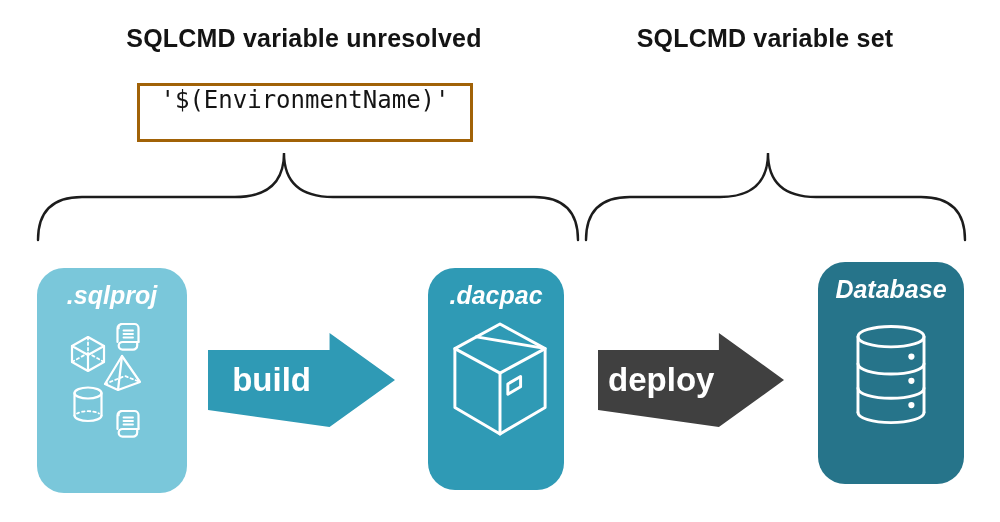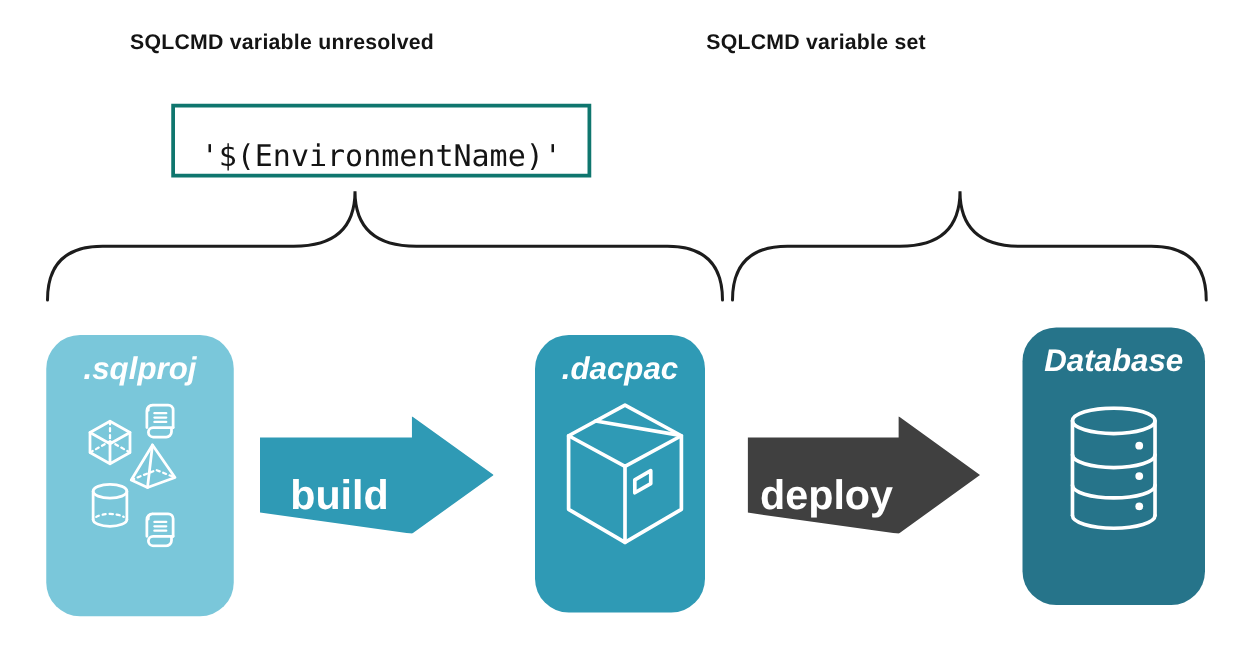--- a/index.html
+++ b/index.html
@@ -1,28 +1,28 @@
 <!DOCTYPE html>
 <html><head>
 <meta charset="utf-8">
 <style>
   html,body{margin:0;padding:0;background:#fff;}
   .canvas{
     position:relative;width:1000px;height:522px;background:#ffffff;
     font-family:"Liberation Sans",sans-serif;overflow:hidden;
   }
   .heading{
-    position:absolute;width:400px;
-    font-weight:700;font-size:17px;color:#141414;letter-spacing:.2px;white-space:nowrap;
+    position:absolute;width:400px;text-align:center;
+    font-weight:700;font-size:25px;color:#141414;letter-spacing:.2px;white-space:nowrap;
   }
   #h-left{left:104px;top:24px;}
   #h-right{left:565px;top:24px;}
   .codebox{
-    position:absolute;background:#ffffff;border:3px solid #0f766e;
-    display:flex;align-items:flex-end;justify-content:center;box-sizing:border-box;
+    position:absolute;background:#ffffff;border:3px solid #a16207;
+    display:flex;align-items:flex-start;justify-content:center;box-sizing:border-box;
   }
   #code-left{left:137px;top:83px;width:336px;height:59px;}
   #code-right{left:668px;top:80px;width:200px;height:62px;}
   .code{font-family:"DejaVu Sans Mono",monospace;font-size:24px;color:#141414;white-space:pre;}
   .braces{position:absolute;left:0;top:0;}
   .brace{fill:none;stroke:#1c1c1c;stroke-width:2.4;stroke-linecap:round;}
   .node{position:absolute;border-radius:27px;font-style:italic;}
   #node-sqlproj{left:37px;top:268px;width:150px;height:225px;background:#7AC7DA;}
   #node-dacpac{left:428px;top:268px;width:136px;height:222px;background:#2F9AB5;}
   #node-database{left:818px;top:262px;width:146px;height:222px;background:#26748A;}
@@ -42,21 +42,21 @@
   .dash{stroke-dasharray:2.5 3;}
   .thin{stroke-width:1.8 !important;}
   .dot{fill:#ffffff;stroke:none !important;}
   .arrow{
     position:absolute;
     clip-path:polygon(0 18%,65% 18%,65% 0,100% 50%,65% 100%,0 82%);
   }
   #arrow-build{left:208px;top:333px;width:187px;height:94px;background:#2F9AB5;}
   #arrow-deploy{left:598px;top:333px;width:186px;height:94px;background:#404040;}
   .arrow-label{
-    position:absolute;left:0;top:16px;width:68%;height:100%;
+    position:absolute;left:0;top:0;width:68%;height:100%;
     display:flex;align-items:center;justify-content:center;
     font-weight:700;font-size:33px;color:#ffffff;
   }
 </style>
 </head>
 <body>
 
 <div class="canvas">
 
   <div class="heading" id="h-left">SQLCMD variable unresolved</div>

